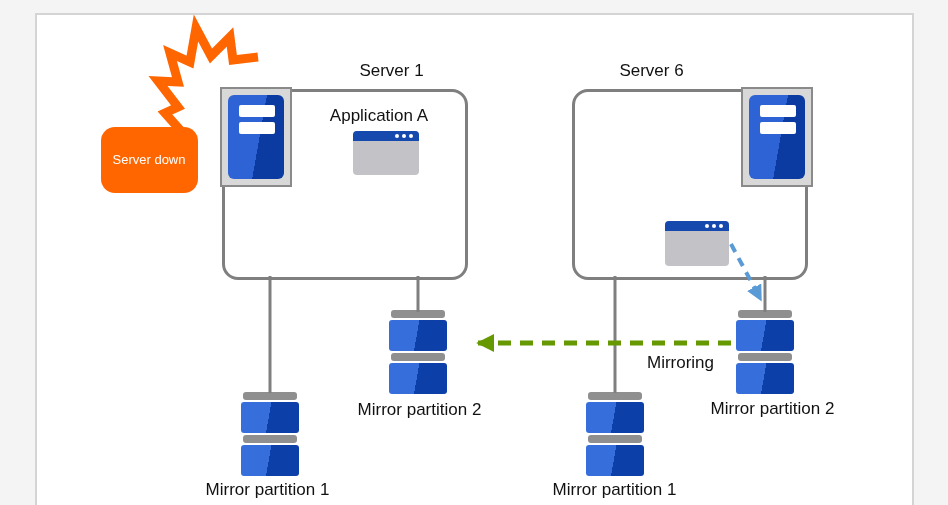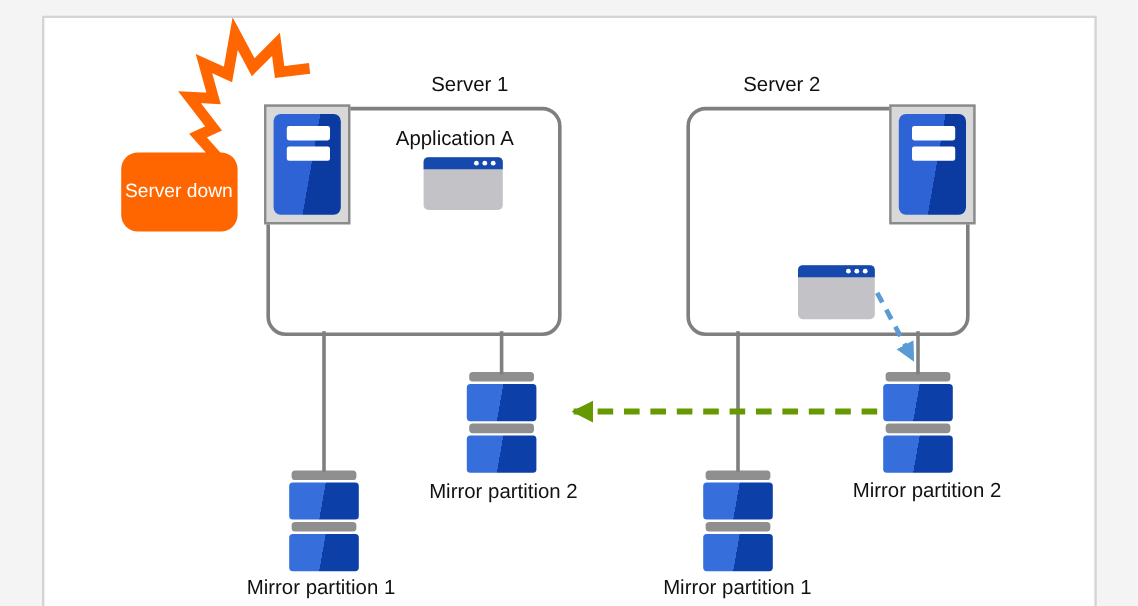--- a/index.html
+++ b/index.html
@@ -29,21 +29,21 @@
   .disk{position:absolute;width:58px;height:84px;z-index:2;}
   .disk .cap{height:8px;margin:0 2px 2px 2px;background:#8f8f8f;border-radius:3px;}
   .disk .platter{height:31px;margin-bottom:2px;border-radius:3px;
      background:linear-gradient(100deg,#366fdb 48%,#0c3fa8 48%);}
   #disk-s1mp1{left:204px;top:377px;}
   #disk-s1mp2{left:352px;top:295px;}
   #disk-s2mp1{left:549px;top:377px;}
   #disk-s2mp2{left:699px;top:295px;}
   
   .alert-badge{position:absolute;left:64px;top:112px;width:97px;height:66px;background:#ff6600;border-radius:14px;
-     color:#fff;font-size:16px;line-height:1.25;display:flex;align-items:center;justify-content:center;text-align:right;z-index:6;}
+     color:#fff;font-size:13px;line-height:1.25;display:flex;align-items:center;justify-content:center;text-align:right;z-index:6;}
   
   #overlay{position:absolute;left:0;top:0;width:948px;height:505px;z-index:4;pointer-events:none;}
   
   #server1-title{left:280px;top:46px;width:150px;}
   #server2-title{left:540px;top:46px;width:150px;}
   #appA-label{left:270px;top:91px;width:145px;text-align:center;}
   #appB-label{left:615px;top:184px;width:145px;}
   #mp2-left-label{left:303px;top:385px;width:160px;}
   #mp2-right-label{left:656px;top:384px;width:160px;}
   #mp1-left-label{left:151px;top:465px;width:160px;}
@@ -52,21 +52,21 @@
 </style>
 </head>
 <body>
 
 <div class="canvas">
 
   <div class="server-box" id="server1-box"></div>
   <div class="server-box" id="server2-box"></div>
 
   <div class="lbl" id="server1-title">Server 1</div>
-  <div class="lbl" id="server2-title">Server 2</div>
+  <div class="lbl" id="server2-title">Server 6</div>
 
   <div class="server-icon" id="server1-icon">
     <div class="tower">
       <div class="bar b1"></div>
       <div class="bar b2"></div>
     </div>
   </div>
   <div class="server-icon" id="server2-icon">
     <div class="tower">
       <div class="bar b1"></div>
@@ -117,20 +117,21 @@
     <div class="cap"></div>
       <div class="platter"></div>
       <div class="cap"></div>
       <div class="platter"></div>
   </div>
 
   <div class="lbl" id="mp2-left-label">Mirror partition 2</div>
   <div class="lbl" id="mp1-left-label">Mirror partition 1</div>
   <div class="lbl" id="mp2-right-label">Mirror partition 2</div>
   <div class="lbl" id="mp1-right-label">Mirror partition 1</div>
+  <div class="lbl" id="mirroring-label">Mirroring</div>
 
   <div class="alert-badge">Server down</div>
 
   <svg id="overlay" viewBox="0 0 948 505" xmlns="http://www.w3.org/2000/svg">
     <defs>
       <marker id="arrowGreen" viewBox="0 0 10 10" refX="9" refY="5" markerWidth="3.6" markerHeight="4" orient="auto-start-reverse">
         <path d="M0,0 L10,5 L0,10 z" fill="#669900"></path>
       </marker>
       <marker id="arrowBlue" viewBox="0 0 10 10" refX="9" refY="5" markerWidth="4" markerHeight="4.4" orient="auto-start-reverse">
         <path d="M0,0 L10,5 L0,10 z" fill="#5B9BD5"></path>

